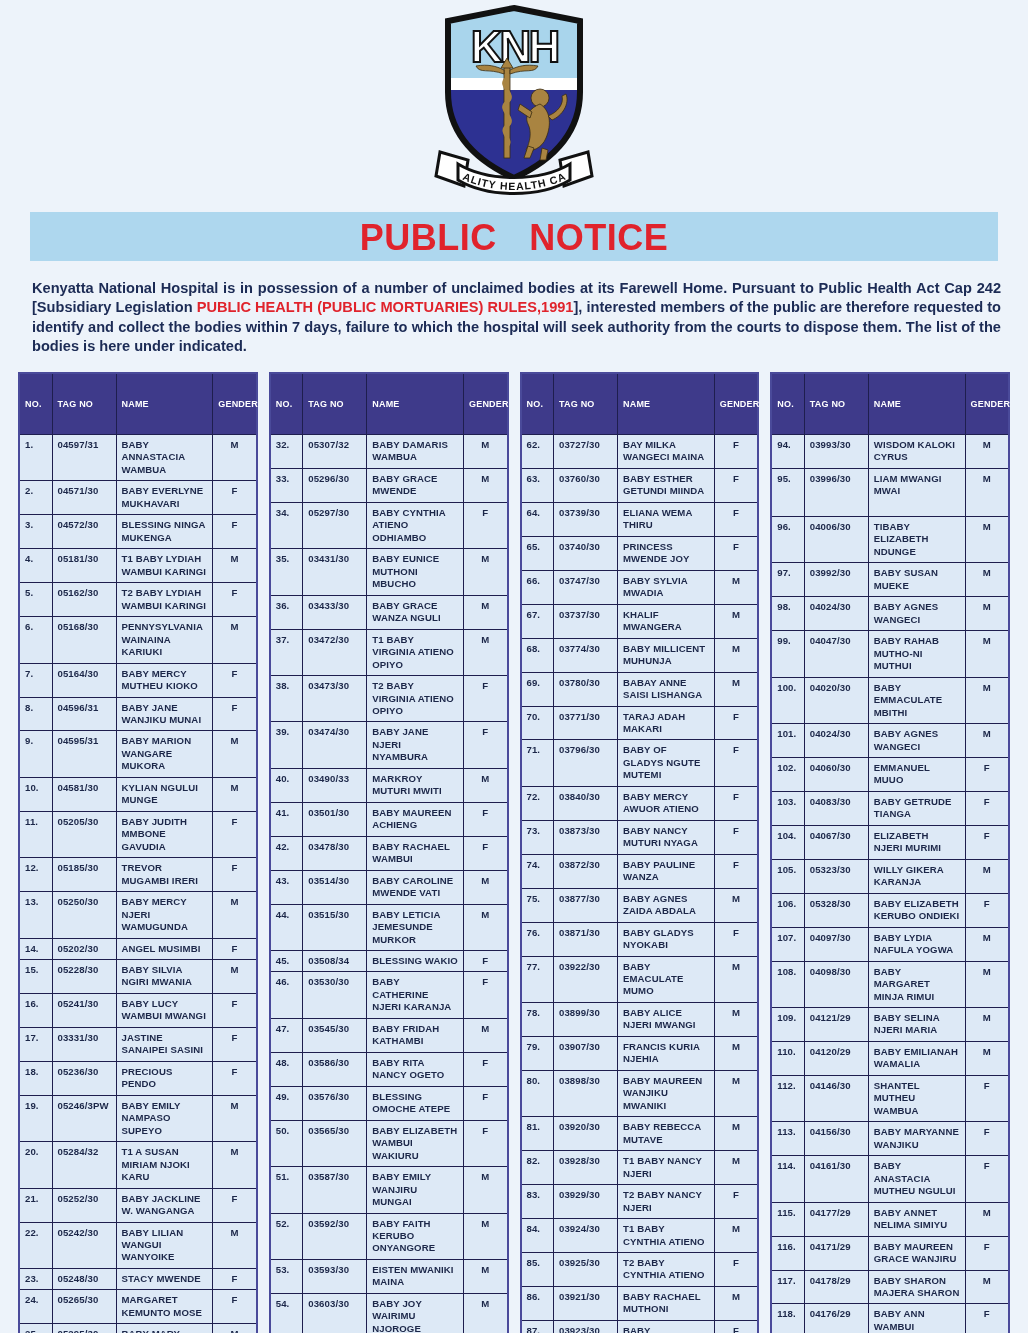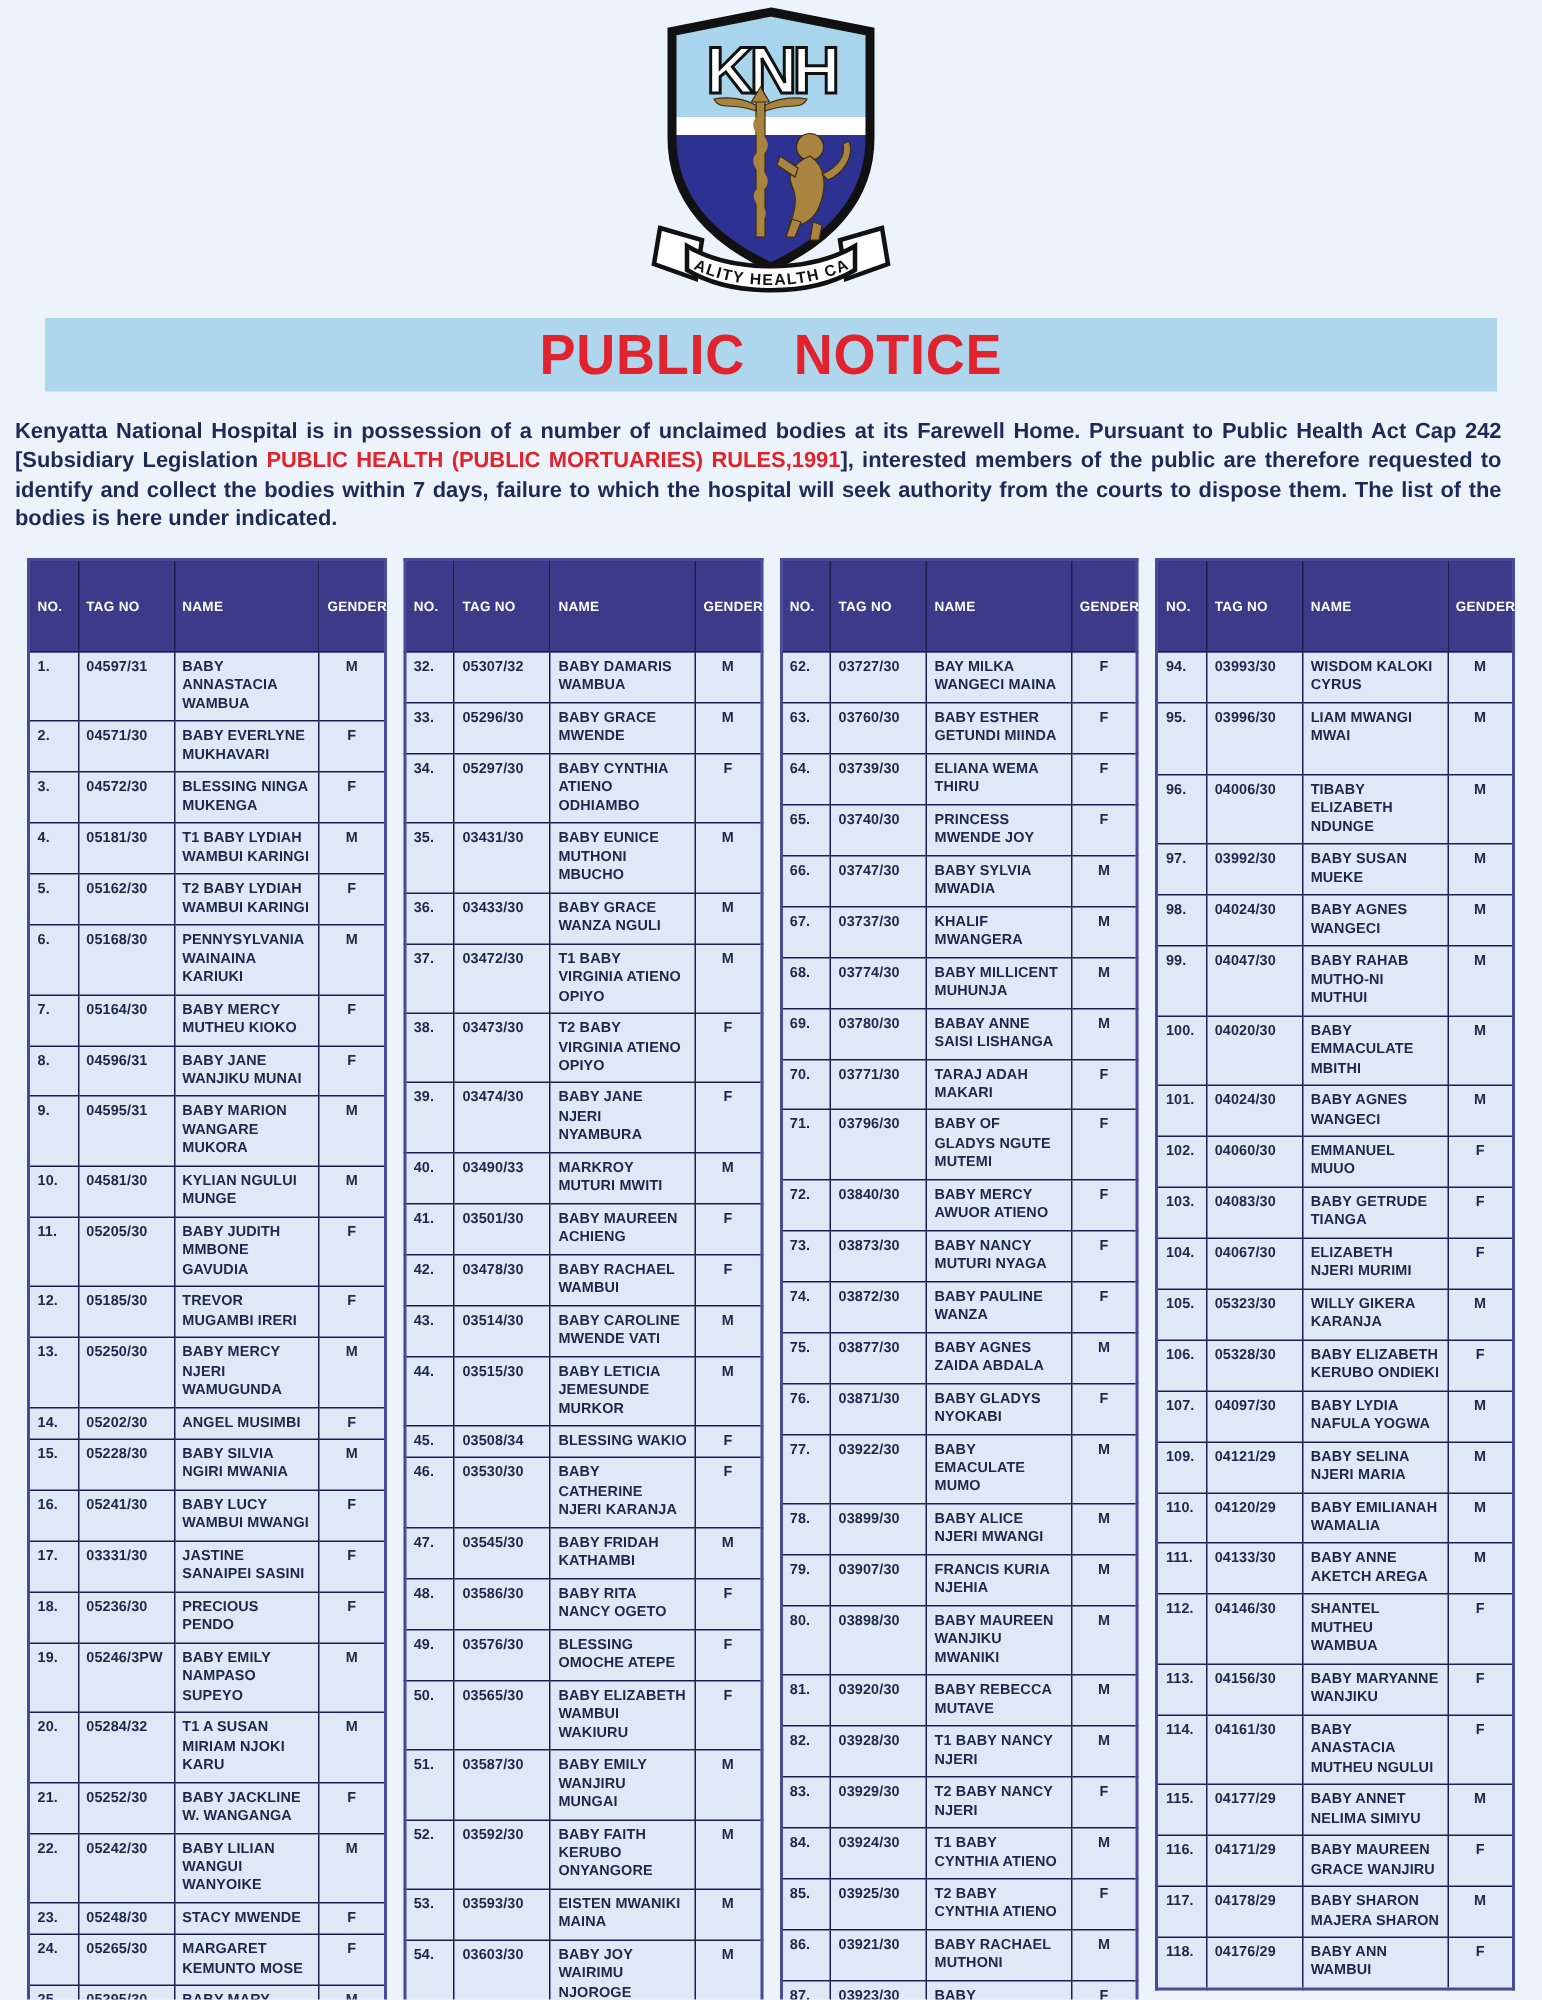--- a/index.html
+++ b/index.html
@@ -27,21 +27,21 @@
     color:#e0232c;
     font-size:36px;
     font-weight:800;
     letter-spacing:0.5px;
     word-spacing:22px;
     transform:scaleY(1.05);
   }
 
   
   .intro {
-    margin:18px 27px 0 10px;
+    margin:18px 27px 0 32px;
     font-size:14.6px;
     font-weight:700;
     line-height:1.32;
     color:#1c2b55;
     text-align:justify;
   }
   .intro .hl { color:#e0232c; }
 
   
   .tables {
@@ -741,38 +741,38 @@
             <td>BABY ELIZABETH KERUBO ONDIEKI</td>
             <td class="g">F</td>
           </tr>
           <tr>
             <td>107.</td>
             <td>04097/30</td>
             <td>BABY LYDIA NAFULA YOGWA</td>
             <td class="g">M</td>
           </tr>
           <tr>
+            <td>108.</td>
+            <td>04098/30</td>
+            <td>BABY MARGARET MINJA RIMUI</td>
+            <td class="g">M</td>
+          </tr>
+          <tr>
             <td>109.</td>
             <td>04121/29</td>
             <td>BABY SELINA NJERI MARIA</td>
             <td class="g">M</td>
           </tr>
           <tr>
             <td>110.</td>
             <td>04120/29</td>
             <td>BABY EMILIANAH WAMALIA</td>
             <td class="g">M</td>
           </tr>
           <tr>
-            <td>111.</td>
-            <td>04133/30</td>
-            <td>BABY ANNE AKETCH AREGA</td>
-            <td class="g">M</td>
-          </tr>
-          <tr>
             <td>112.</td>
             <td>04146/30</td>
             <td>SHANTEL MUTHEU WAMBUA</td>
             <td class="g">F</td>
           </tr>
           <tr>
             <td>113.</td>
             <td>04156/30</td>
             <td>BABY MARYANNE WANJIKU</td>
             <td class="g">F</td>

